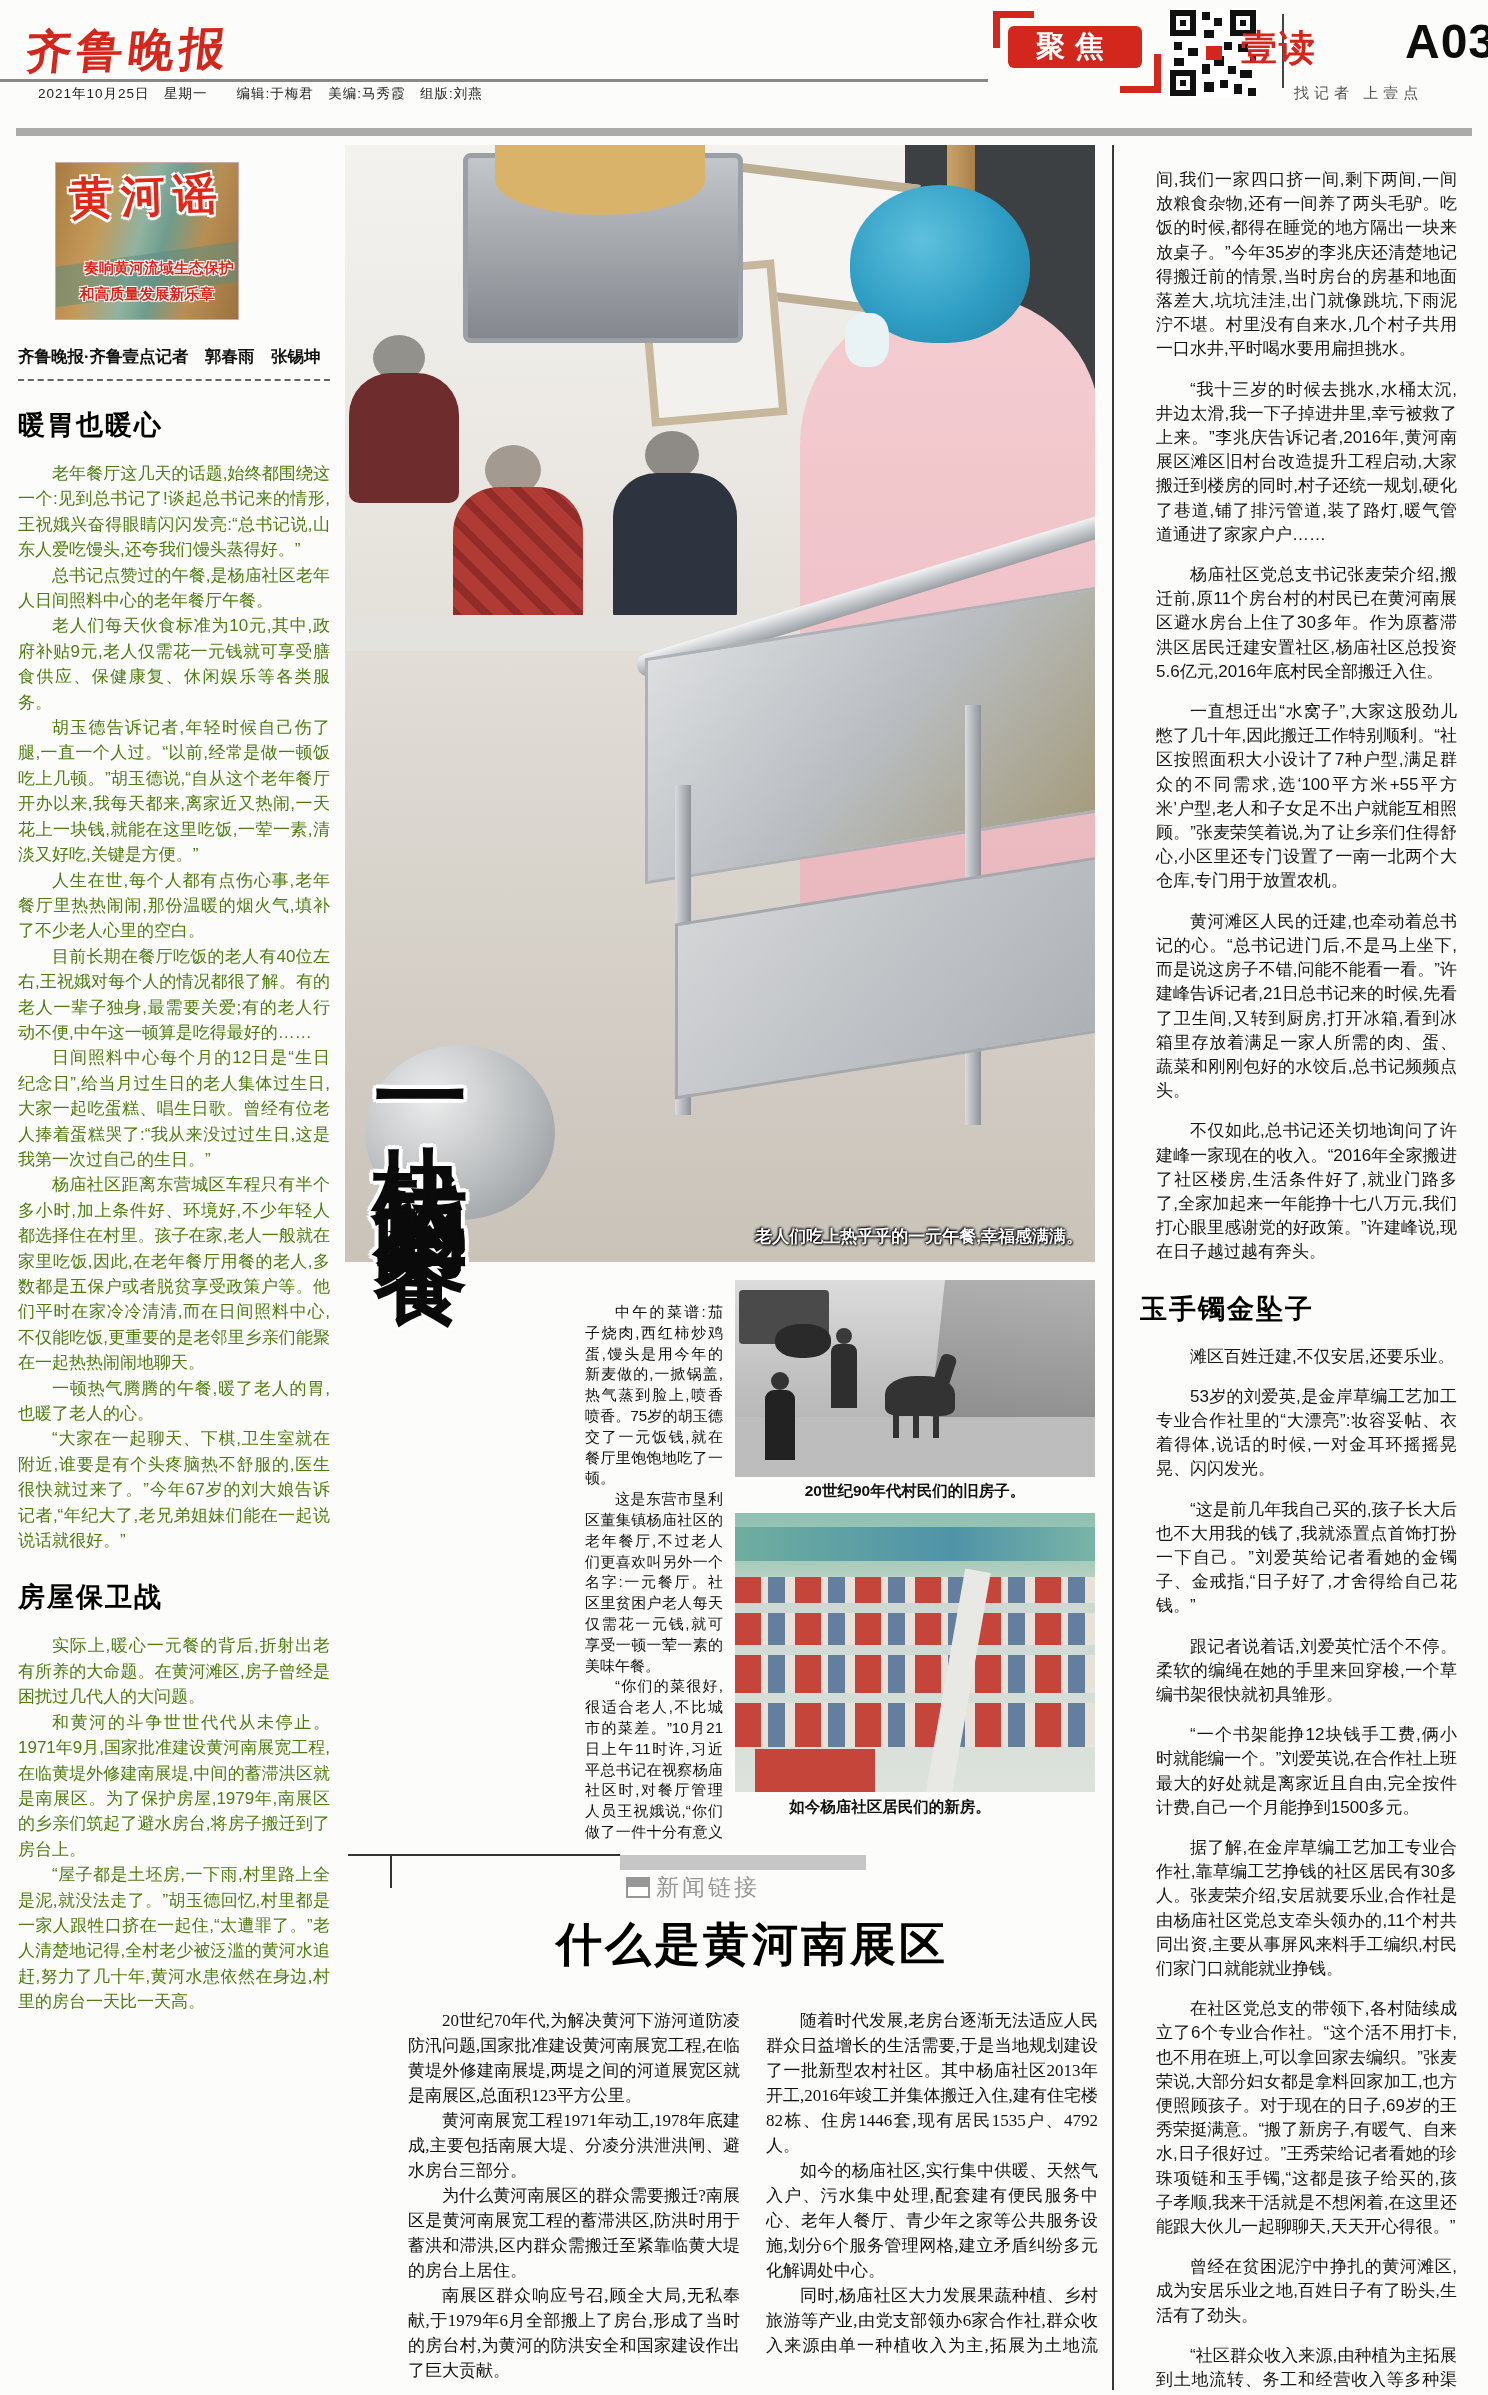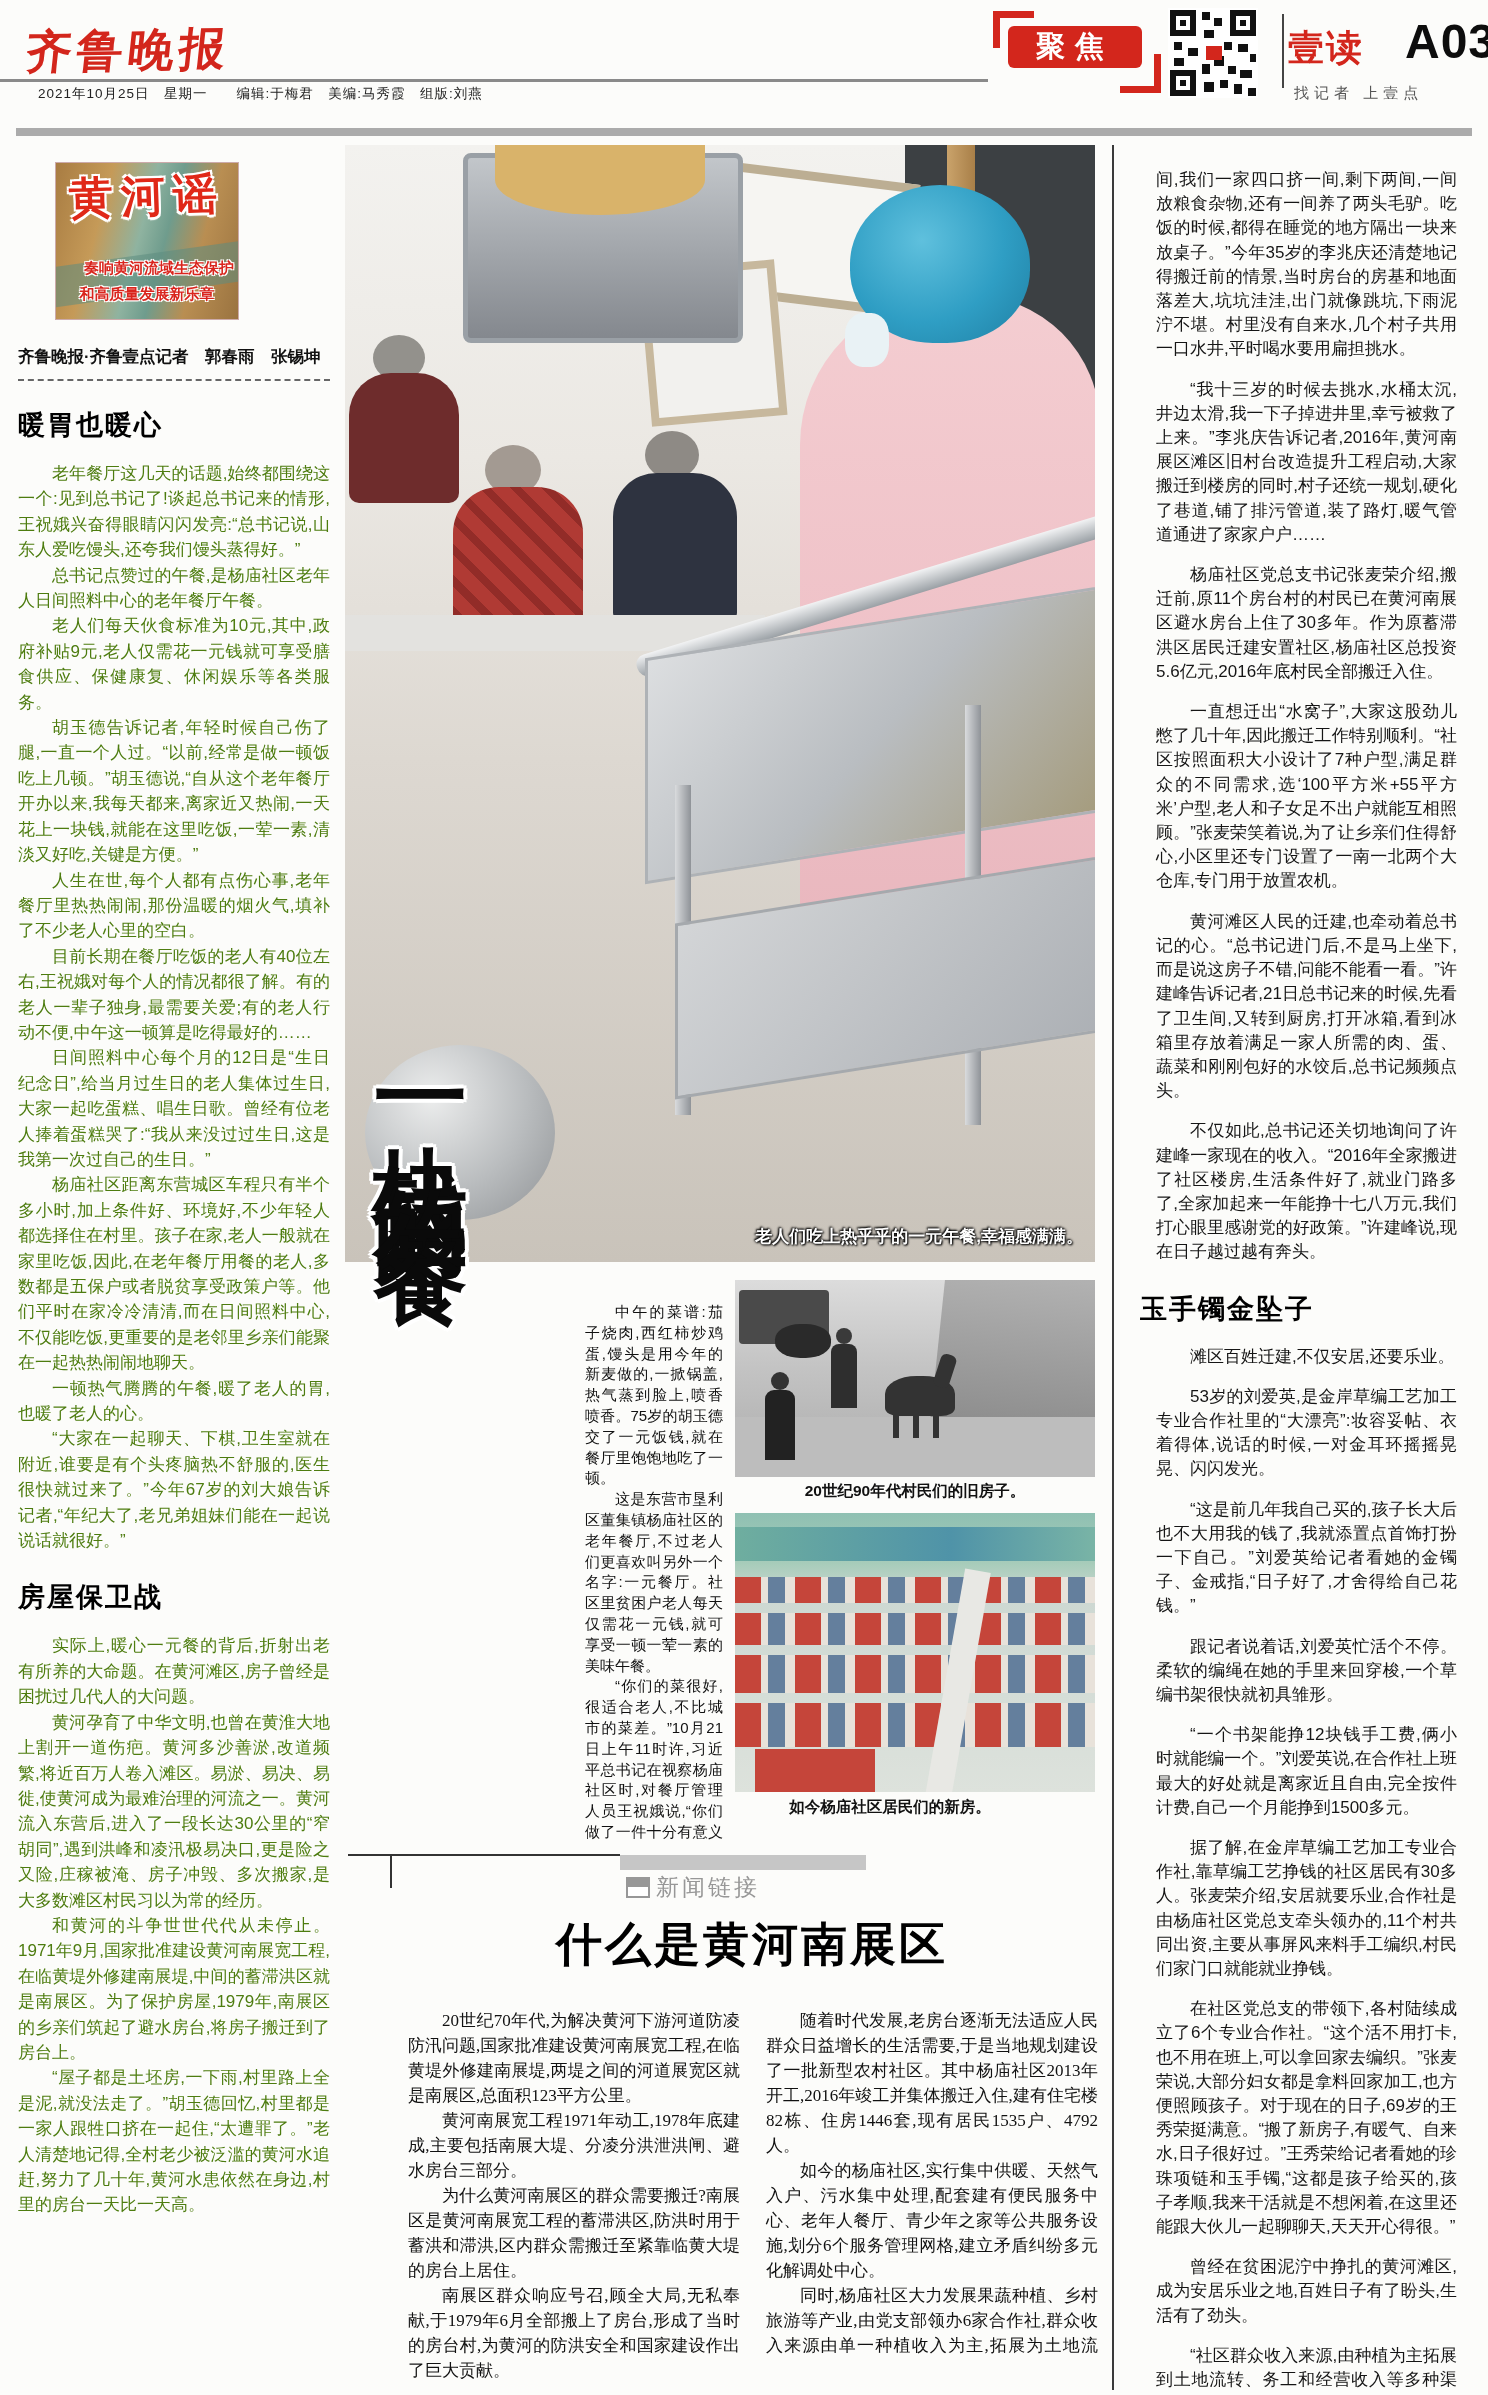--- a/index.html
+++ b/index.html
@@ -11,21 +11,21 @@
   .hdr-rule{position:absolute;left:0;top:79px;width:988px;height:3px;background:#8a8a8a;}
   .dateline{position:absolute;left:38px;top:85px;font-size:13.5px;color:#222;letter-spacing:1px;}
   .bracket-tl{position:absolute;left:993px;top:11px;width:34px;height:30px;
         border-left:7px solid #d3261c;border-top:7px solid #d3261c;}
   .bracket-br{position:absolute;left:1120px;top:54px;width:34px;height:32px;
         border-right:7px solid #d3261c;border-bottom:7px solid #d3261c;}
   .focus-badge{position:absolute;left:1008px;top:26px;width:134px;height:42px;background:#d3261c;border-radius:6px;
         color:#fff;font-weight:bold;font-size:29px;letter-spacing:10px;display:flex;align-items:center;justify-content:center;z-index:2;}
   .qr{position:absolute;left:1168px;top:8px;width:90px;height:90px;}
   .hdr-div{position:absolute;left:1282px;top:14px;width:2px;height:74px;background:#444;}
-  .sec-name{position:absolute;left:1288px;top:24px;font-size:36px;font-weight:bold;color:#d3261c;letter-spacing:2px;}
+  .sec-name{position:absolute;left:1241px;top:24px;font-size:36px;font-weight:bold;color:#d3261c;letter-spacing:2px;}
   .page-no{position:absolute;left:1372px;top:14px;font-size:48px;font-weight:900;color:#0d0d0d;letter-spacing:1px;margin-left:33px;}
   .slogan{position:absolute;left:1294px;top:84px;font-size:15px;color:#555;letter-spacing:5px;}
   .top-graybar{position:absolute;left:16px;top:128px;width:1456px;height:8px;background:#ababab;}
   
   .left-rail{position:absolute;left:18px;top:150px;width:312px;height:2242px;overflow:hidden;}
   .banner{position:relative;margin:12px 0 0 37px;width:182px;height:156px;overflow:hidden;border:1px solid #caa;
         background:linear-gradient(105deg,#a87c42 0%,#c59a58 26%,#8fb3a0 46%,#6f9c8d 58%,#b98e52 75%,#9a7340 100%);}
   .banner:before{content:"";position:absolute;left:-20px;top:90px;width:240px;height:40px;background:#5d8d80;
         transform:rotate(-8deg);opacity:.55;}
   .banner-title{position:absolute;left:0;top:4px;width:100%;text-align:center;font-family:"DejaVu Serif",serif;
@@ -199,21 +199,20 @@
         <p class="body-p">人生在世,每个人都有点伤心事,老年餐厅里热热闹闹,那份温暖的烟火气,填补了不少老人心里的空白。</p>
         <p class="body-p">目前长期在餐厅吃饭的老人有40位左右,王祝娥对每个人的情况都很了解。有的老人一辈子独身,最需要关爱;有的老人行动不便,中午这一顿算是吃得最好的……</p>
         <p class="body-p">日间照料中心每个月的12日是“生日纪念日”,给当月过生日的老人集体过生日,大家一起吃蛋糕、唱生日歌。曾经有位老人捧着蛋糕哭了:“我从来没过过生日,这是我第一次过自己的生日。”</p>
         <p class="body-p">杨庙社区距离东营城区车程只有半个多小时,加上条件好、环境好,不少年轻人都选择住在村里。孩子在家,老人一般就在家里吃饭,因此,在老年餐厅用餐的老人,多数都是五保户或者脱贫享受政策户等。他们平时在家冷冷清清,而在日间照料中心,不仅能吃饭,更重要的是老邻里乡亲们能聚在一起热热闹闹地聊天。</p>
         <p class="body-p">一顿热气腾腾的午餐,暖了老人的胃,也暖了老人的心。</p>
         <p class="body-p">“大家在一起聊天、下棋,卫生室就在附近,谁要是有个头疼脑热不舒服的,医生很快就过来了。”今年67岁的刘大娘告诉记者,“年纪大了,老兄弟姐妹们能在一起说说话就很好。”</p>
       </div>
     <h2 class="rail-heading">房屋保卫战</h2>
     <div>
         <p class="body-p">实际上,暖心一元餐的背后,折射出老有所养的大命题。在黄河滩区,房子曾经是困扰过几代人的大问题。</p>
-        <p class="body-p">黄河孕育了中华文明,也曾在黄淮大地上割开一道伤疤。黄河多沙善淤,改道频繁,将近百万人卷入滩区。易淤、易决、易徙,使黄河成为最难治理的河流之一。黄河流入东营后,进入了一段长达30公里的“窄胡同”,遇到洪峰和凌汛极易决口,更是险之又险,庄稼被淹、房子冲毁、多次搬家,是大多数滩区村民习以为常的经历。</p>
         <p class="body-p">和黄河的斗争世世代代从未停止。1971年9月,国家批准建设黄河南展宽工程,在临黄堤外修建南展堤,中间的蓄滞洪区就是南展区。为了保护房屋,1979年,南展区的乡亲们筑起了避水房台,将房子搬迁到了房台上。</p>
         <p class="body-p">“屋子都是土坯房,一下雨,村里路上全是泥,就没法走了。”胡玉德回忆,村里都是一家人跟牲口挤在一起住,“太遭罪了。”老人清楚地记得,全村老少被泛滥的黄河水追赶,努力了几十年,黄河水患依然在身边,村里的房台一天比一天高。</p>
       </div>
   </div>
 
   <div class="main-photo">
     <div class="mp-dark"></div>
     <div class="mp-pole"></div>
     <div class="mp-frame1"></div>
     <div class="mp-frame2"></div>

